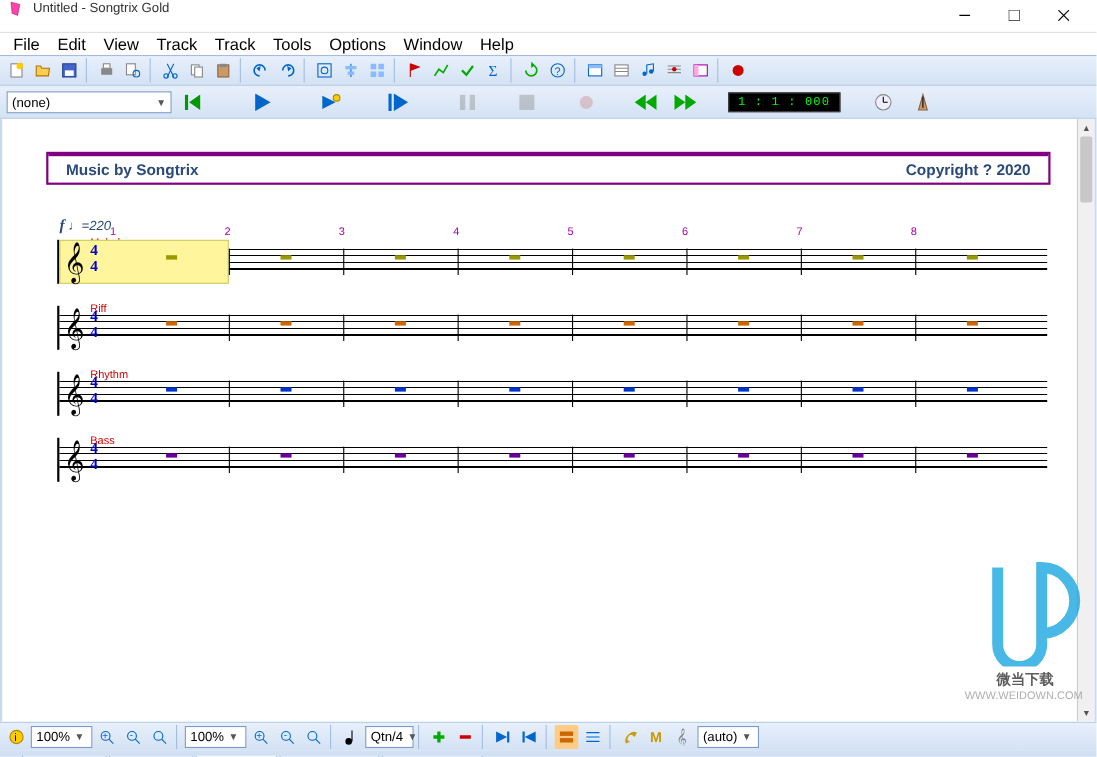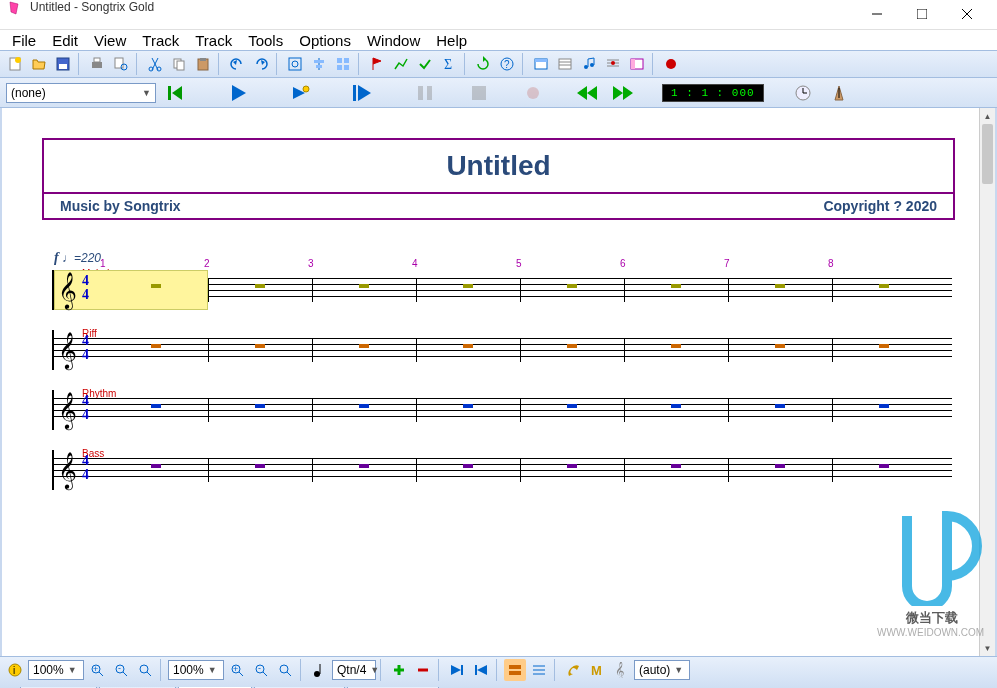--- a/index.html
+++ b/index.html
@@ -320,21 +320,20 @@
   <div class="play-btn">
       <svg width="16" height="18">
         <path d="M8 2 L4 16 L12 16 Z" fill="#c96" stroke="#864"></path>
         <line x1="8" y1="4" x2="8" y2="14" stroke="#000"></line>
       </svg>
     </div>
 </div>
 
 <div class="workspace">
   <div class="score-header">
-    <div class="score-title">Untitled</div>
     <div class="score-subheader">
       <span>Music by Songtrix</span>
       <span>Copyright ? 2020</span>
     </div>
   </div>
 
   <div class="tempo">
     <span class="f">f</span> ♩<span>=220</span>
   </div>
 

